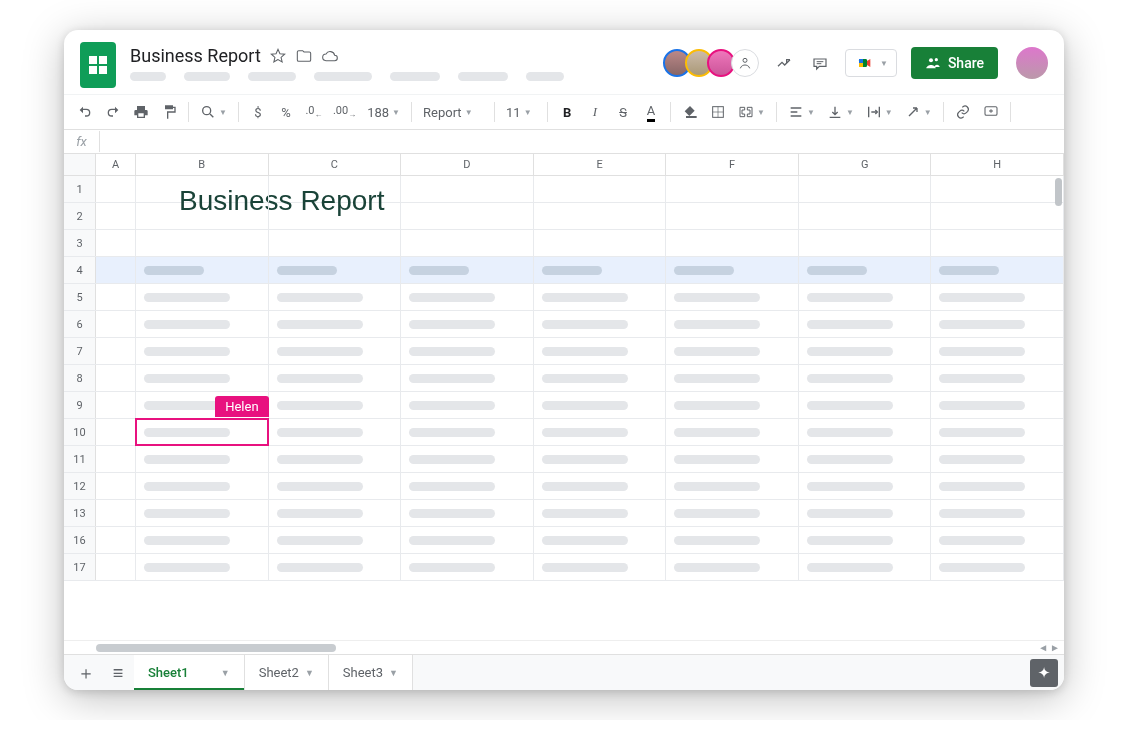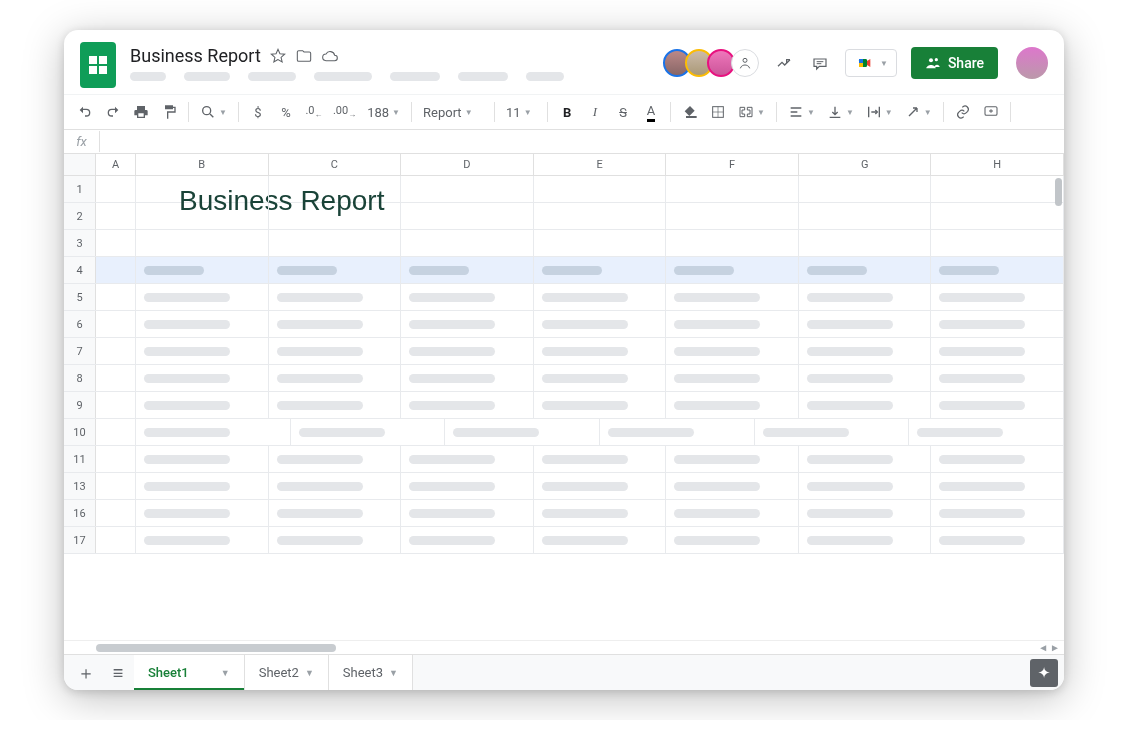--- a/index.html
+++ b/index.html
@@ -497,20 +497,26 @@
           <div class="cell">
             <div class="ph" style="width: 86px;"></div>
           </div>
           <div class="cell">
             <div class="ph" style="width: 86px;"></div>
           </div>
         </div>
         <div class="row">
           <div class="rownum">10</div>
           <div class="cell a"></div>
+          <div class="cell" style="position: relative;">
+            <div class="ph" style="width: 86px;"></div>
+            <div class="collab-cursor" style="inset: -1px;">
+              <div class="collab-label">Helen</div>
+            </div>
+          </div>
           <div class="cell">
             <div class="ph" style="width: 86px;"></div>
           </div>
           <div class="cell">
             <div class="ph" style="width: 86px;"></div>
           </div>
           <div class="cell">
             <div class="ph" style="width: 86px;"></div>
           </div>
           <div class="cell">
@@ -518,20 +524,45 @@
           </div>
           <div class="cell">
             <div class="ph" style="width: 86px;"></div>
           </div>
           <div class="cell">
             <div class="ph" style="width: 86px;"></div>
           </div>
         </div>
         <div class="row">
           <div class="rownum">11</div>
+          <div class="cell a"></div>
+          <div class="cell">
+            <div class="ph" style="width: 86px;"></div>
+          </div>
+          <div class="cell">
+            <div class="ph" style="width: 86px;"></div>
+          </div>
+          <div class="cell">
+            <div class="ph" style="width: 86px;"></div>
+          </div>
+          <div class="cell">
+            <div class="ph" style="width: 86px;"></div>
+          </div>
+          <div class="cell">
+            <div class="ph" style="width: 86px;"></div>
+          </div>
+          <div class="cell">
+            <div class="ph" style="width: 86px;"></div>
+          </div>
+          <div class="cell">
+            <div class="ph" style="width: 86px;"></div>
+          </div>
+        </div>
+        <div class="row">
+          <div class="rownum">12</div>
           <div class="cell a"></div>
           <div class="cell">
             <div class="ph" style="width: 86px;"></div>
           </div>
           <div class="cell">
             <div class="ph" style="width: 86px;"></div>
           </div>
           <div class="cell">
             <div class="ph" style="width: 86px;"></div>
           </div>

